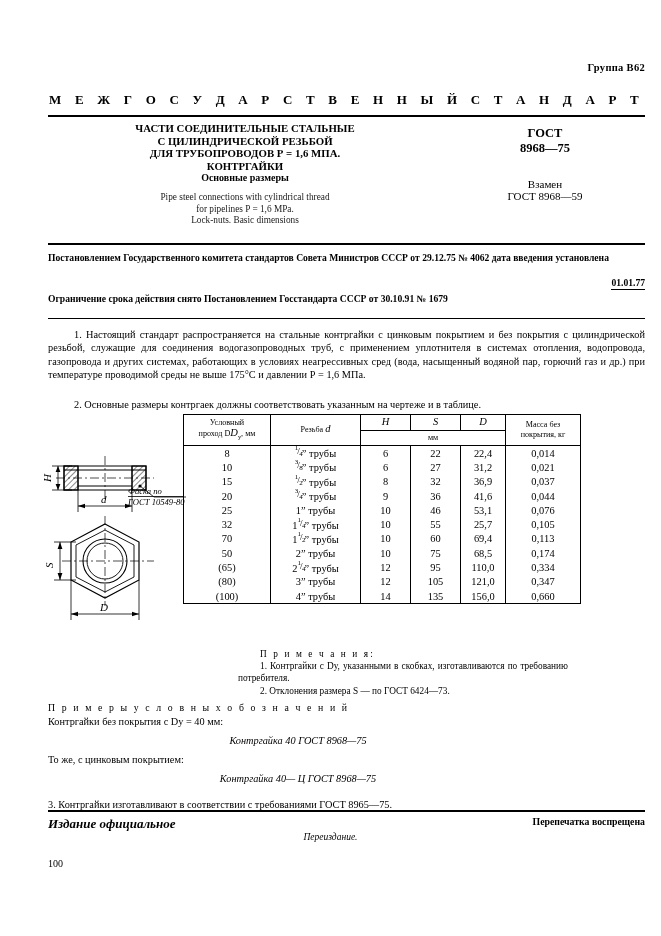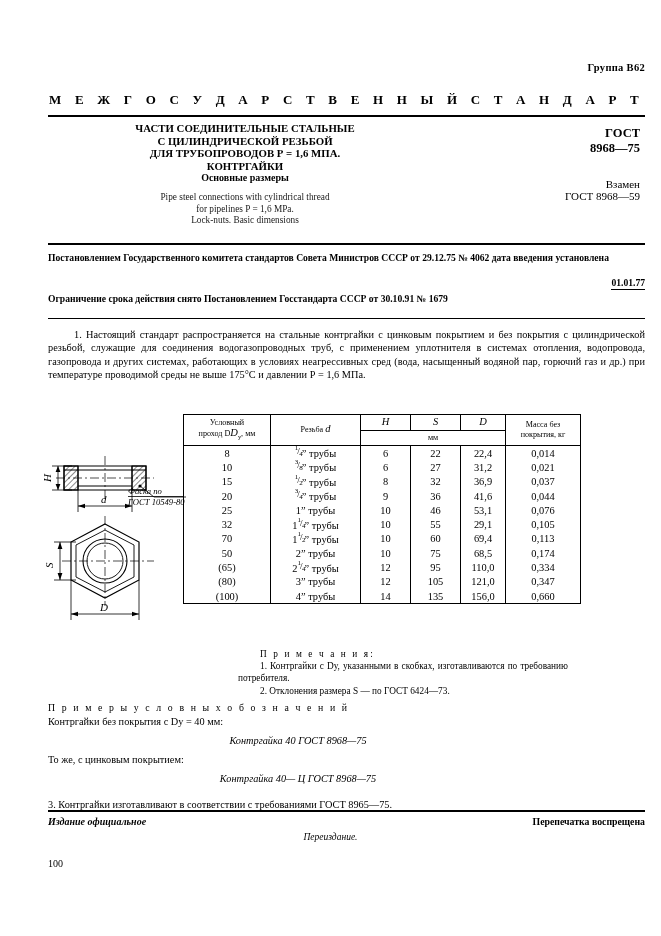--- a/index.html
+++ b/index.html
@@ -82,21 +82,21 @@
     font-size: 9.3px;
     line-height: 11.4px;
     margin-top: 9px;
     color: #1a1a1a;
   }
   .gost-block {
     position: absolute;
     left: 450px;
     top: 126px;
     width: 190px;
-    text-align: right;
+    text-align: center;
   }
   .gost-label {
     font-size: 12.5px;
     font-weight: bold;
     line-height: 15px;
   }
   .gost-num {
     font-size: 12.5px;
     font-weight: bold;
     line-height: 15px;
@@ -246,21 +246,21 @@
     font-family: "Liberation Serif", "DejaVu Serif", serif;
   }
   #ex-code-1 { top: 735px; }
   #ex-code-2 { top: 773px; }
 
   
   .foot-left {
     position: absolute;
     left: 48px;
     top: 816px;
-    font-size: 10px;
+    font-size: 13px;
     font-weight: bold;
     font-style: italic;
   }
   .foot-right {
     position: absolute;
     right: 16px;
     top: 816px;
     font-size: 9.8px;
     font-weight: bold;
   }
@@ -322,20 +322,21 @@
 
   <div class="rule-thick" id="rule-mid"></div>
 
   <div class="decree">Постановлением Государственного комитета стандартов Совета Министров СССР от 29.12.75 № 4062 дата введения установлена</div>
   <div class="decree-date">01.01.77</div>
   <div class="decree2">Ограничение срока действия снято Постановлением Госстандарта СССР от 30.10.91 № 1679</div>
 
   <div class="rule-thin" id="rule-body"></div>
 
   <div class="para" id="para-1">1. Настоящий стандарт распространяется на стальные контргайки с цинковым покрытием и без покрытия с цилиндрической резьбой,  служащие для соединения водогазопроводных труб, с применением уплотнителя в системах отопления, водопровода, газопровода и других системах, работающих в условиях неагрессивных сред (вода, насыщенный водяной пар, горючий газ и др.) при температуре проводимой среды не выше 175°С и давлении Р = 1,6 МПа.</div>
+  <div class="para" id="para-2">2. Основные размеры контргаек должны соответствовать указанным на чертеже и в таблице.</div>
 
   <div class="drawing">
     <svg width="146" height="180" viewBox="0 0 146 180">
       <defs>
         <pattern id="hatch" width="4" height="4" patternTransform="rotate(45)" patternUnits="userSpaceOnUse">
           <line x1="0" y1="0" x2="0" y2="4" stroke="#000" stroke-width="0.9"></line>
         </pattern>
       </defs>
 
       <g stroke="#000" stroke-width="1.1" fill="none">
@@ -492,21 +493,21 @@
           <td class="br">10</td>
           <td class="br">46</td>
           <td class="br">53,1</td>
           <td class="br">0,076</td>
         </tr>
         <tr class="datarow">
           <td class="bl br">32</td>
           <td class="br"><span class="thr">1<span class="frac"><span class="n">1</span><span class="s">/</span><span class="d">4</span></span>” трубы</span></td>
           <td class="br">10</td>
           <td class="br">55</td>
-          <td class="br">29,1</td>
+          <td class="br">25,7</td>
           <td class="br">0,105</td>
         </tr>
         <tr class="datarow">
           <td class="bl br">70</td>
           <td class="br"><span class="thr">1<span class="frac"><span class="n">1</span><span class="s">/</span><span class="d">2</span></span>” трубы</span></td>
           <td class="br">10</td>
           <td class="br">60</td>
           <td class="br">69,4</td>
           <td class="br">0,113</td>
         </tr>

